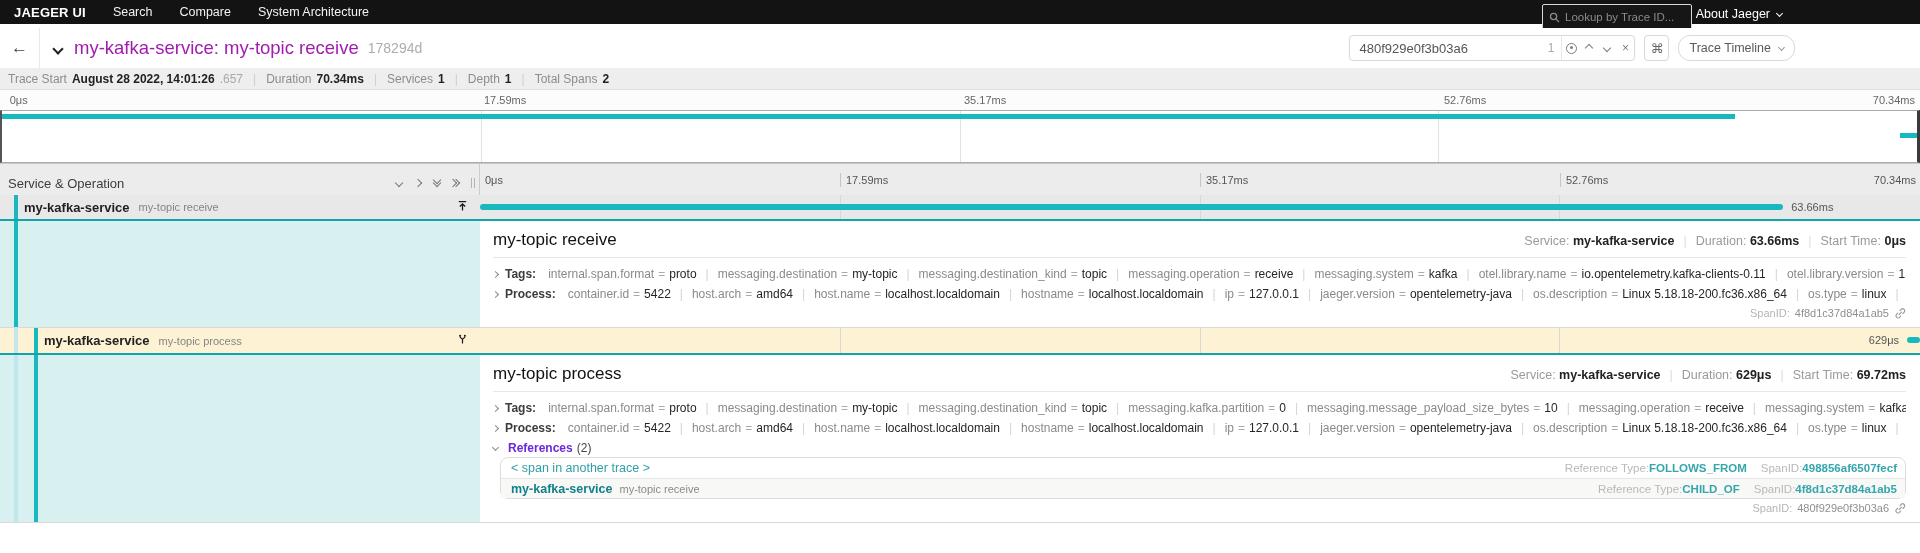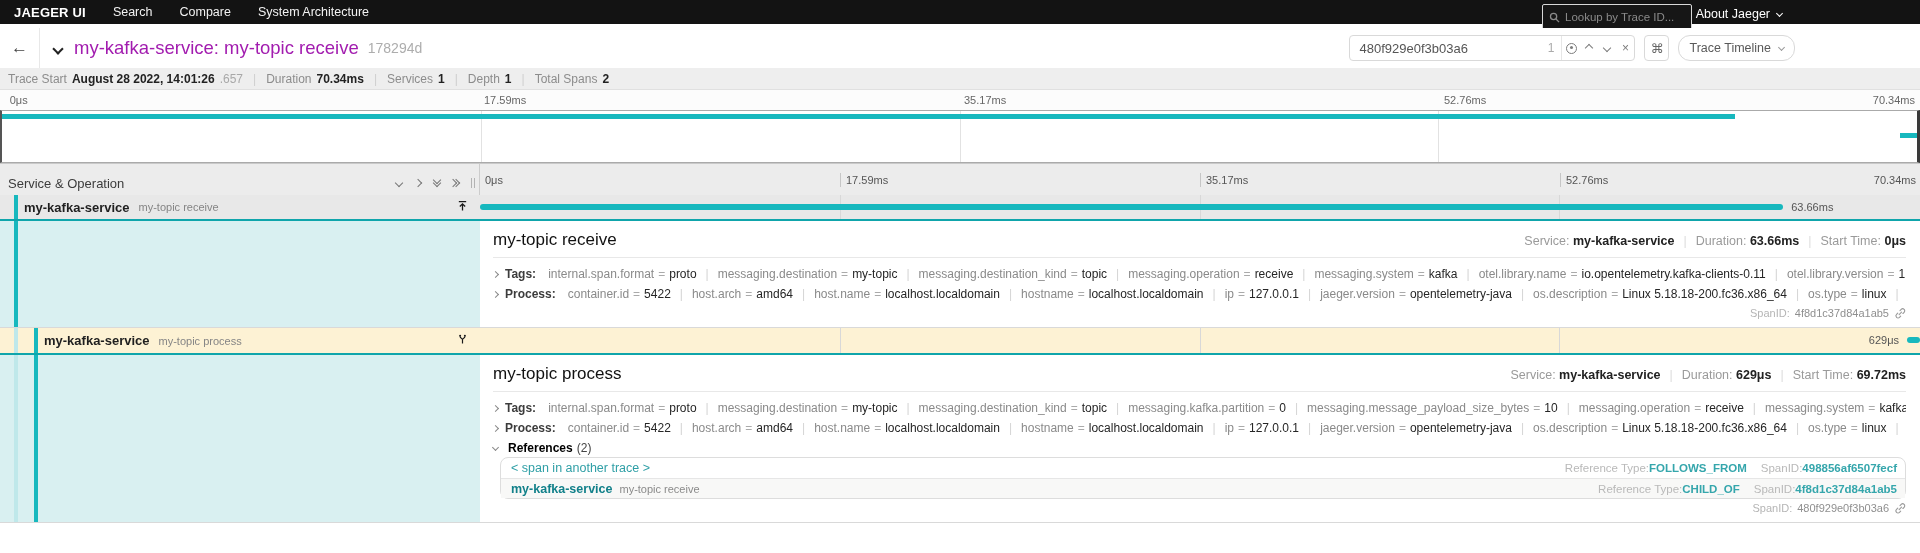--- a/index.html
+++ b/index.html
@@ -102,21 +102,21 @@
   .kv-row .tog { color:#888; margin-right:7px; display:inline-flex; width:8px; }
   .kv-row .tog .cv { width:5px; height:5px; }
   .kv-row .klabel { font-weight:700; color:#3c3c3c; margin-right:12px; }
   .kv-row .k { color:#8a8a8a; }
   .kv-row .eq { color:#aaa; margin:0 4px; }
   .kv-row .v { color:#262626; }
   .kv-row .psep { color:#d4d4d4; margin:0 9px; }
   .refs-label { display:flex; align-items:center; height:19px; font-size:12px; }
   .refs-label .tog { color:#888; margin-right:7px; display:inline-flex; width:8px; }
   .refs-label .tog .cv { width:5px; height:5px; }
-  .refs-label .klabel { font-weight:700; color:#000000; }
+  .refs-label .klabel { font-weight:700; color:#6d28d9; }
   .refs-label .rcount { color:#444; margin-left:4px; }
   .ref-box { border:1px solid #ddd; border-radius:8px; margin-left:7px; }
   .ref-row { height:20px; display:flex; align-items:center; justify-content:space-between; padding:0 8px 0 10px; }
   .ref-row + .ref-row { border-top:1px solid #e6e6e6; background:#f8f8f7; }
   .ref-link { font-size:12.5px; color:#2f9fa6; cursor:pointer; }
   .ref-span { font-size:12.5px; font-weight:700; color:#12808a; cursor:pointer; }
   .ref-span .op { font-weight:400; font-size:11px; color:#8a8a8a; margin-left:7px; }
   .ref-meta { font-size:11.5px; color:#b9b9b9; white-space:nowrap; }
   .ref-meta b { color:#35a6ac; font-weight:700; }
   .ref-meta .gap { display:inline-block; width:14px; }

